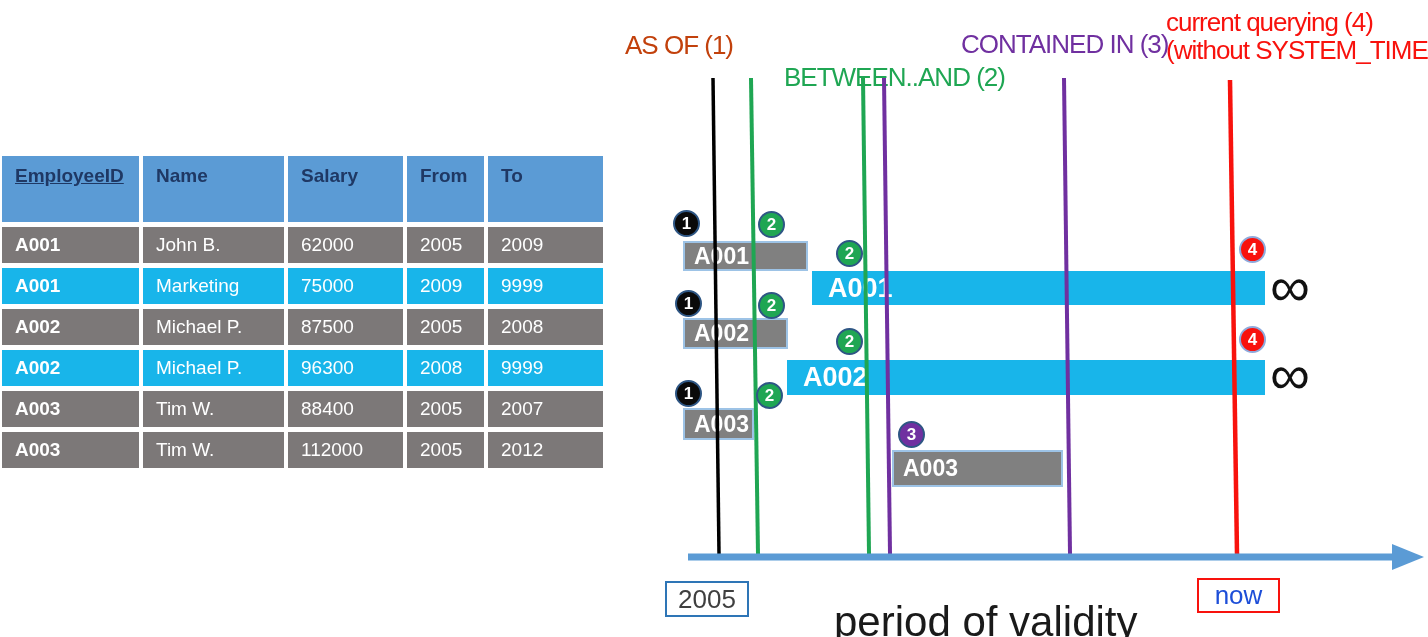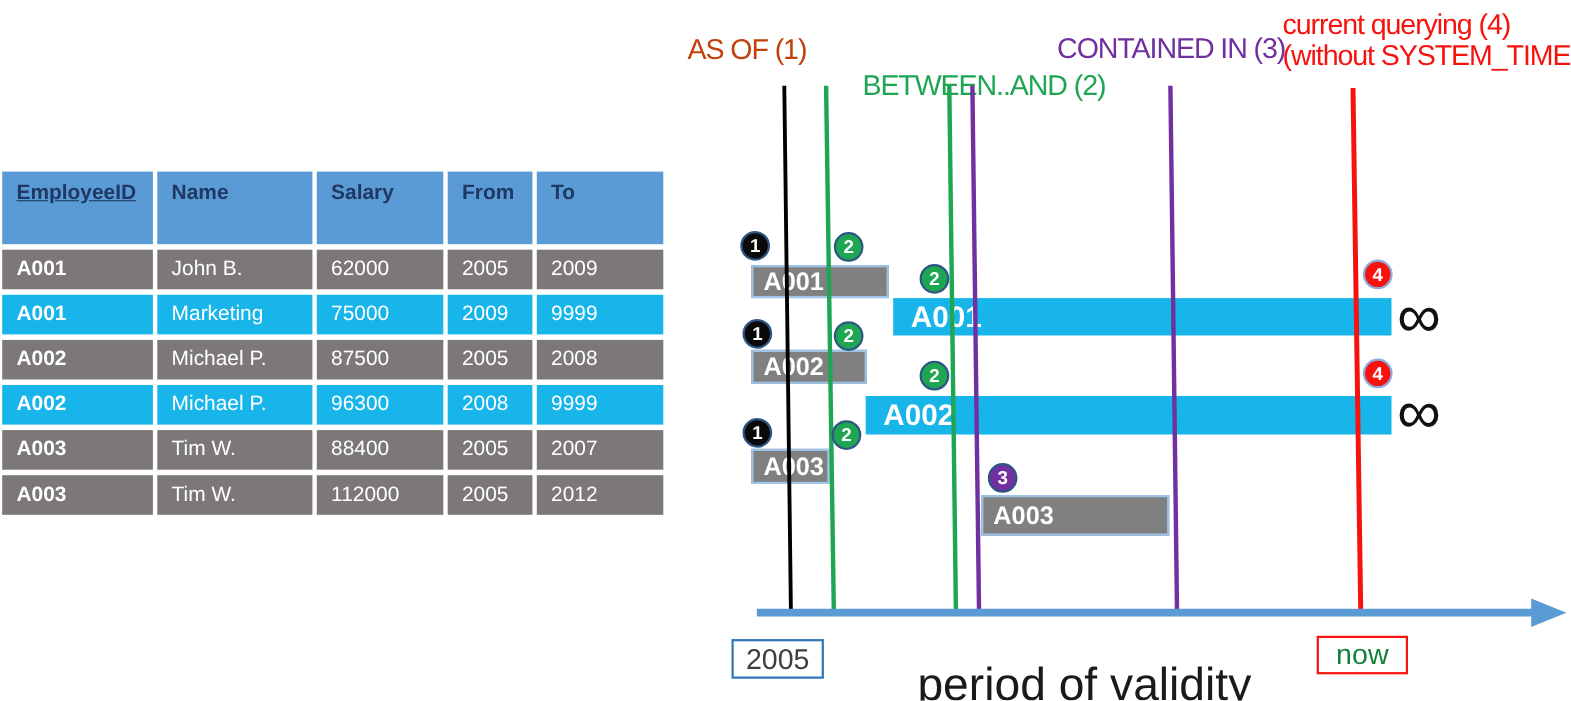--- a/index.html
+++ b/index.html
@@ -46,21 +46,21 @@
   .marker.green{background:#1FA653;border:2px solid #2E5684;}
   .marker.purple{background:#7030A0;border:2px solid #2E5684;}
   .marker.red{background:#F8120D;border:2px solid #8FAADC;}
   
   .infinity{position:absolute;font-size:56px;color:#111;line-height:1;}
   .axis-box{
     position:absolute;box-sizing:border-box;display:flex;align-items:center;justify-content:center;
     font-size:26px;background:#fff;
   }
   .axis-box.origin{border:2px solid #2E75B6;color:#3F3F3F;}
-  .axis-box.now{border:2px solid #F8120D;color:#15803d;}
+  .axis-box.now{border:2px solid #F8120D;color:#1d4ed8;}
   .axis-title{position:absolute;font-size:42px;color:#1A1A1A;letter-spacing:0px;white-space:nowrap;}
   svg{position:absolute;left:0;top:0;pointer-events:none;}
 </style>
 </head>
 <body>
 
 <div id="stage">
 
   <div class="emp-table">
     <div class="hcell u">EmployeeID</div>

